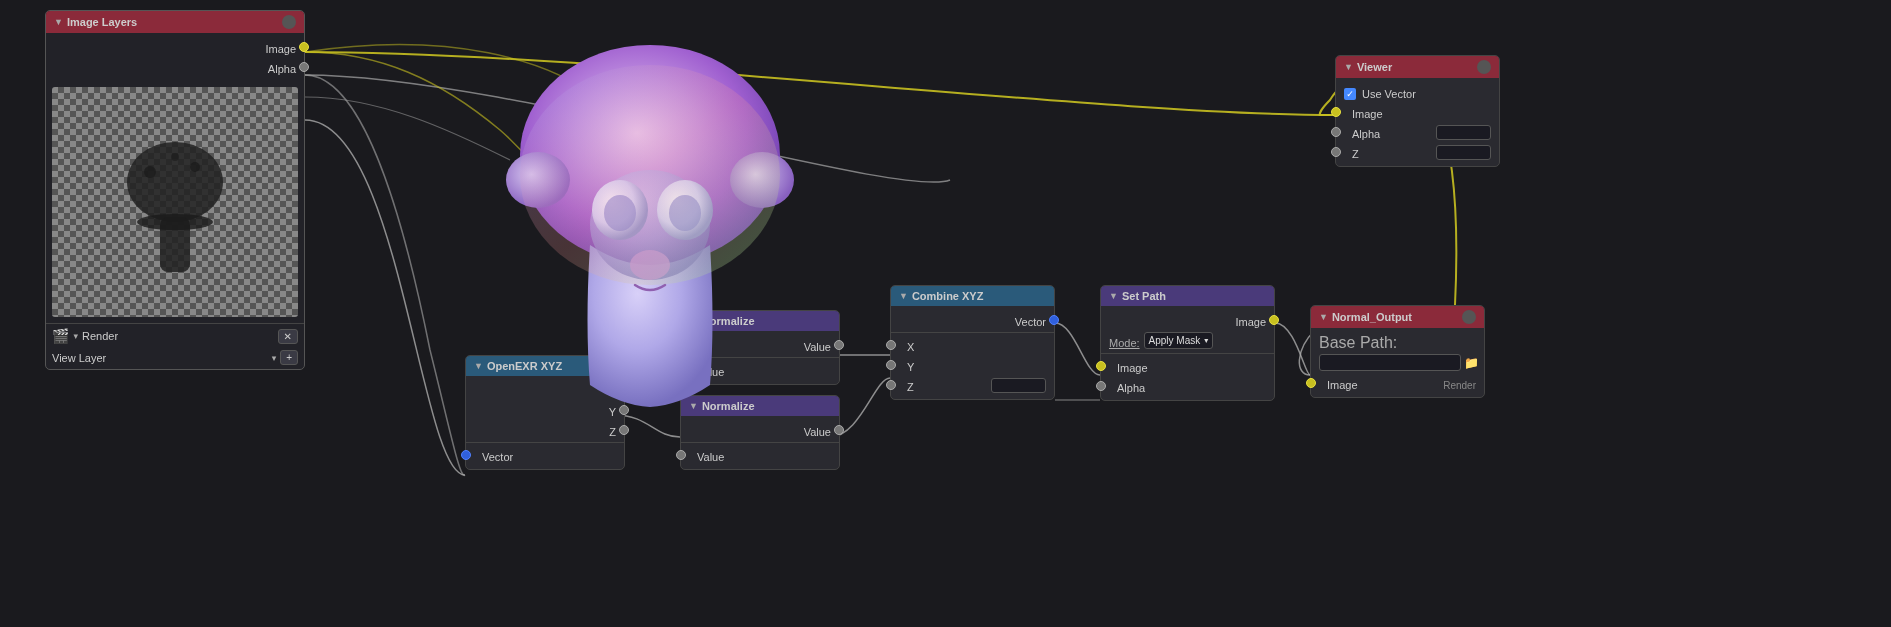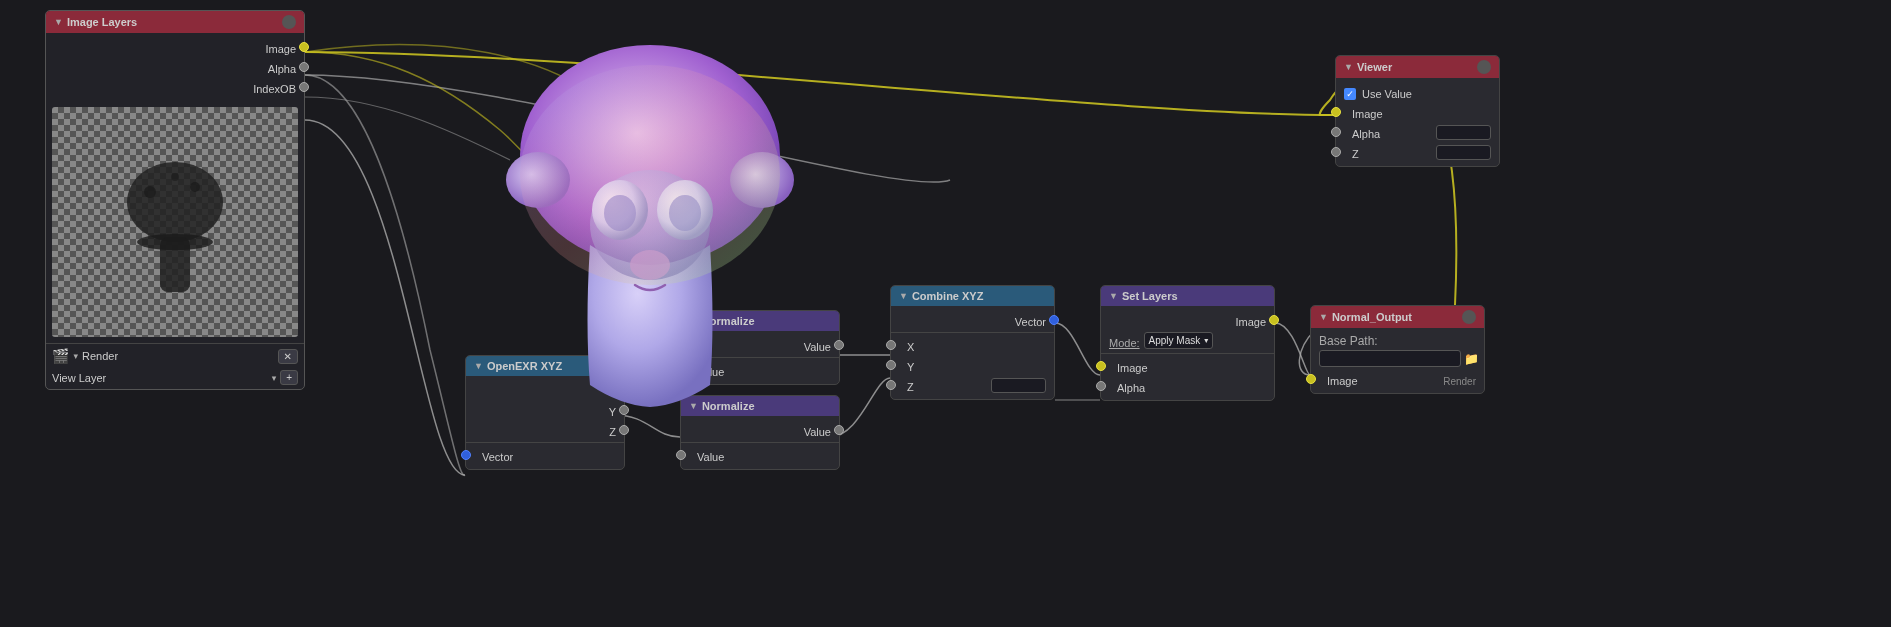--- a/index.html
+++ b/index.html
@@ -247,24 +247,20 @@
   </div>
   <div class="node-content">
     <div class="node-row node-row-right" style="position:relative;">
       <span class="node-label">Image</span>
       <div class="socket socket-right socket-yellow" style="top:5px;"></div>
     </div>
     <div class="node-row node-row-right" style="position:relative;">
       <span class="node-label">Alpha</span>
       <div class="socket socket-right socket-gray" style="top:5px;"></div>
     </div>
-    <div class="node-row node-row-right" style="position:relative;">
-      <span class="node-label">IndexOB</span>
-      <div class="socket socket-right socket-gray" style="top:5px;"></div>
-    </div>
   </div>
 
   <div style="margin:6px;background:repeating-conic-gradient(#555 0% 25%,#888 0% 50%) 0 0 / 12px 12px;height:230px;border-radius:3px;display:flex;align-items:center;justify-content:center;overflow:hidden;">
     <svg width="110" height="160" viewBox="0 0 110 160">
 
       <ellipse cx="55" cy="60" rx="48" ry="40" fill="#222" opacity="0.85"></ellipse>
 
       <circle cx="30" cy="50" r="6" fill="#1a1a1a" opacity="0.7"></circle>
       <circle cx="75" cy="45" r="5" fill="#1a1a1a" opacity="0.7"></circle>
       <circle cx="55" cy="35" r="4" fill="#1a1a1a" opacity="0.6"></circle>
@@ -290,21 +286,21 @@
 
 <div id="node-viewer" class="node">
   <div class="node-header node-header-dark">
     <span class="chevron">▼</span>
     <span>Viewer</span>
     <span style="margin-left:auto;width:14px;height:14px;background:#555;border-radius:50%;display:inline-block;"></span>
   </div>
   <div class="node-content">
     <div class="node-row" style="gap:6px;">
       <div class="checkbox-blue">✓</div>
-      <span>Use Value</span>
+      <span>Use Vector</span>
     </div>
     <div class="node-row" style="position:relative;padding-left:16px;">
       <div class="socket socket-left socket-yellow" style="top:5px;"></div>
       <span>Image</span>
     </div>
     <div class="node-row node-row-both" style="position:relative;padding-left:16px;">
       <div class="socket socket-left socket-gray" style="top:5px;"></div>
       <span>Alpha</span>
       <input class="node-value" type="text" readonly="" style="">
     </div>
@@ -317,21 +313,21 @@
 </div>
 
 <div id="node-normal-output" class="node">
   <div class="node-header node-header-dark">
     <span class="chevron">▼</span>
     <span>Normal_Output</span>
     <span style="margin-left:auto;width:14px;height:14px;background:#555;border-radius:50%;display:inline-block;"></span>
   </div>
   <div class="node-content">
     <div class="node-row" style="flex-direction:column;align-items:flex-start;gap:2px;">
-      <span style="font-size:12px;color:#aaa;">Base Path:</span>
+      <span style="font-size:16px;color:#aaa;">Base Path:</span>
       <div style="display:flex;align-items:center;gap:3px;width:100%;">
         <input type="text" style="flex: 1 1 0%; background: rgb(26, 26, 34); border: 1px solid rgb(85, 85, 85); border-radius: 3px; color: rgb(221, 221, 221); font-size: 10px; padding: 2px 4px;">
         <span class="folder-icon">📁</span>
       </div>
     </div>
     <div class="node-row" style="position:relative;justify-content:space-between;">
       <div class="socket socket-left socket-yellow" style="top:5px;"></div>
       <span style="padding-left:8px;">Image</span>
       <span style="color:#888;font-size:10px;">Render</span>
     </div>
@@ -423,21 +419,21 @@
       <div class="socket socket-left socket-gray" style="top:5px;"></div>
       <span>Z</span>
       <input class="node-value" type="text" readonly="" style="">
     </div>
   </div>
 </div>
 
 <div id="node-set-alpha" class="node">
   <div class="node-header node-header-purple">
     <span class="chevron">▼</span>
-    <span>Set Layers</span>
+    <span>Set Path</span>
   </div>
   <div class="node-content">
     <div class="node-row node-row-right" style="position:relative;">
       <span>Image</span>
       <div class="socket socket-right socket-yellow" style="top:5px;"></div>
     </div>
     <div class="node-row" style="gap:4px;">
       <span style="color:#aaa;text-decoration:underline;">Mode:</span>
       <div class="node-dropdown">
         <span>Apply Mask</span>

